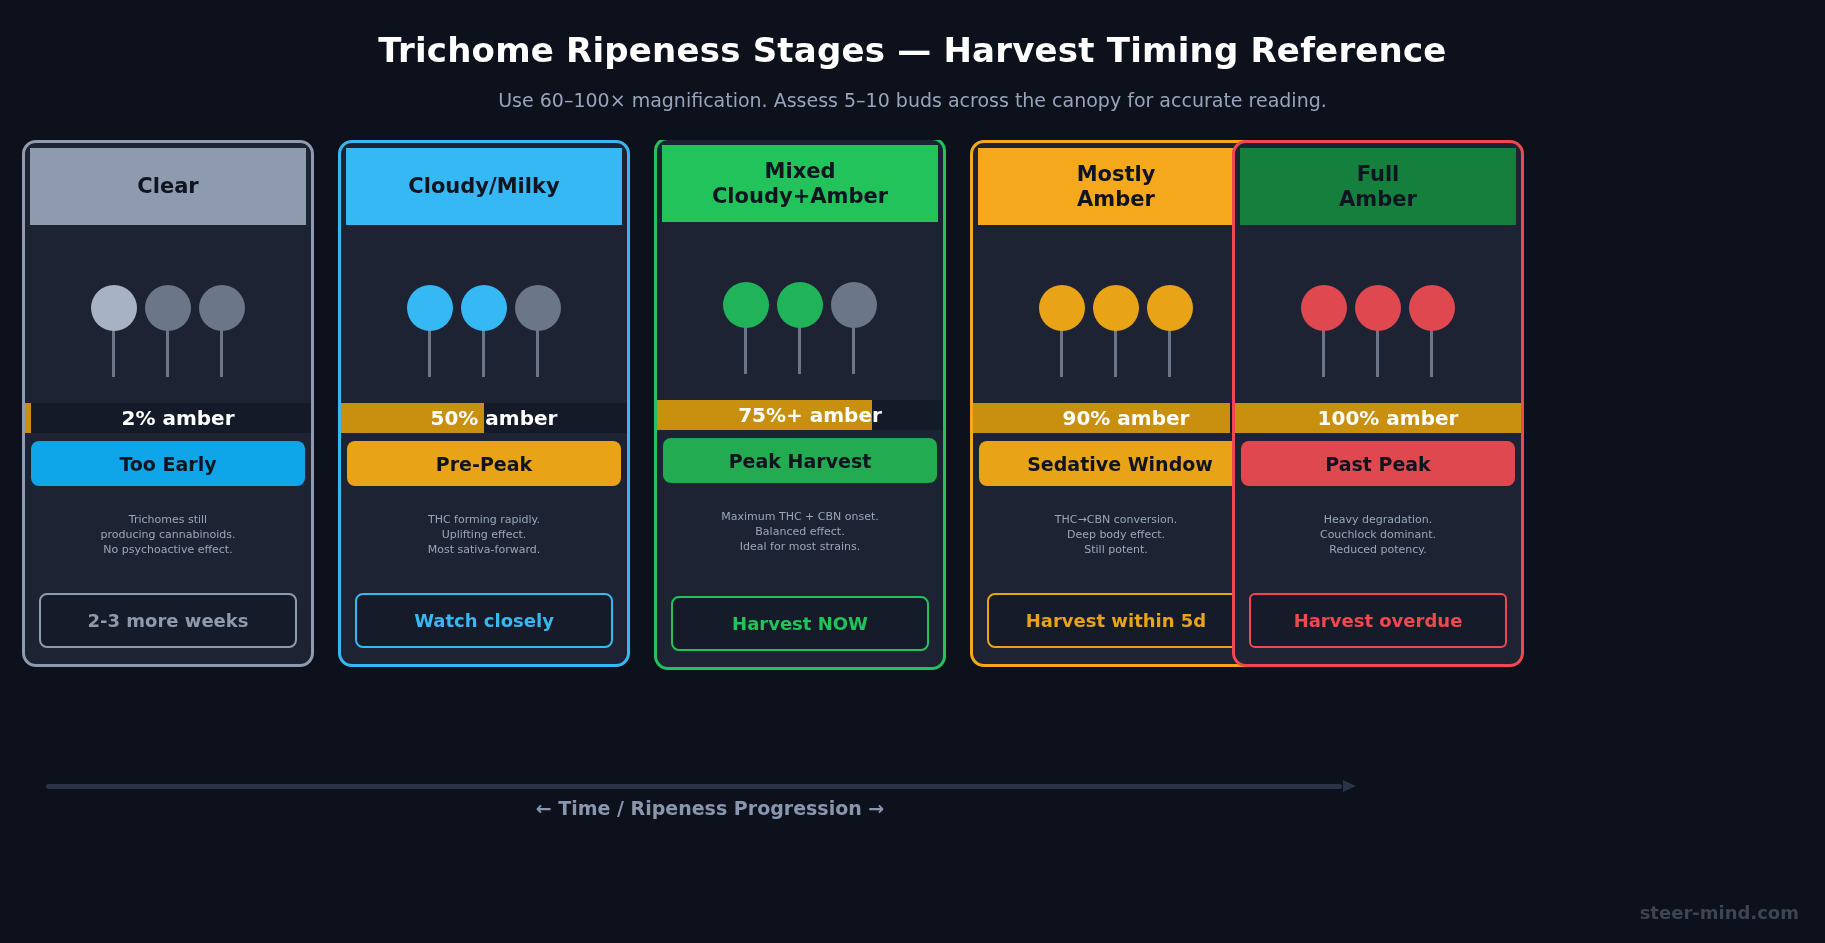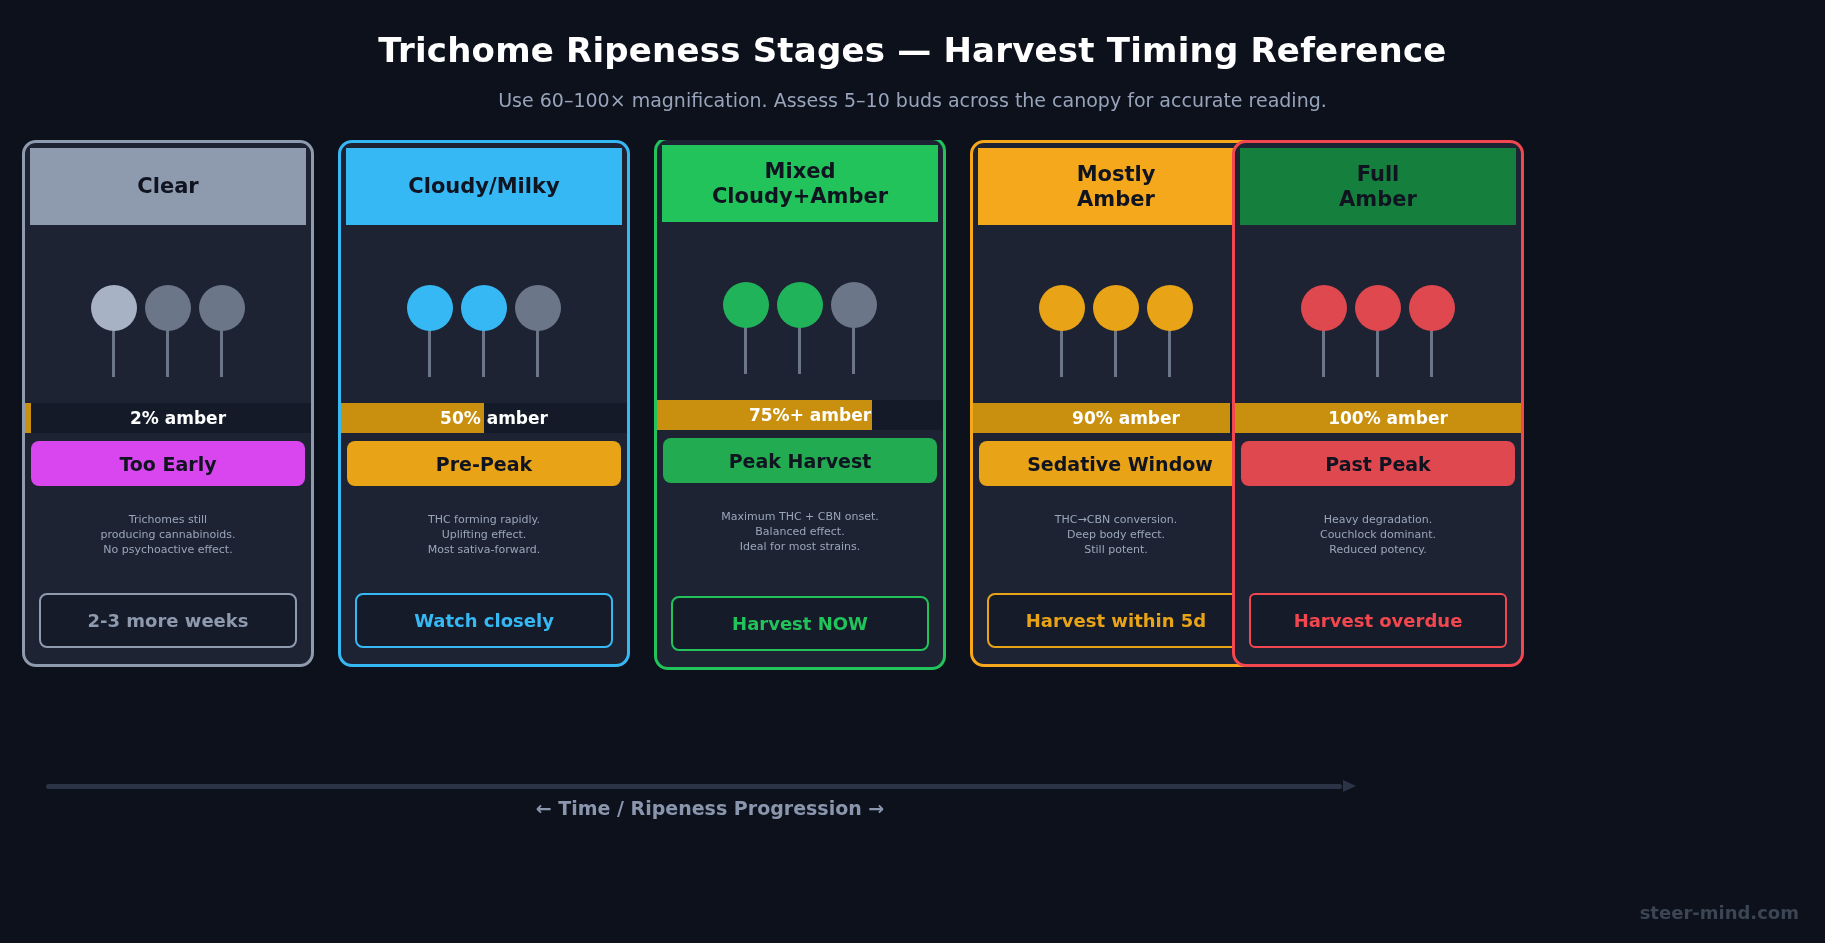--- a/index.html
+++ b/index.html
@@ -144,21 +144,21 @@
   .meter-fill {
     position: absolute;
     left: 0;
     top: 0;
     bottom: 0;
     background: #c8900e;
   }
   .meter-label {
     position: relative;
     z-index: 2;
-    font-size: 17px;
+    font-size: 20px;
     font-weight: bold;
     color: #ffffff;
     margin-left: 20px;
   }
 
   
   .verdict {
     margin: 8px -8px 0 -8px;
     height: 45px;
     border-radius: 8px;
@@ -265,21 +265,21 @@
               </div>
               <div class="trichome">
                 <div class="stalk"></div>
                 <div class="head" style="background: rgb(107, 118, 137);"></div>
               </div>
             </div>
             <div class="meter">
               <div class="meter-fill" style="width: 2%;"></div>
               <div class="meter-label">2% amber</div>
             </div>
-            <div class="verdict" style="background: #d946ef;">Too Early</div>
+            <div class="verdict" style="background: #0ea5e9;">Too Early</div>
             <div class="desc" style="white-space: pre-line;">Trichomes still
 producing cannabinoids.
 No psychoactive effect.</div>
             <div class="cta" style="border-color: rgb(142, 154, 173); color: rgb(142, 154, 173);">2-3 more weeks</div>
           </div>
         </div>
         <div class="card" style="border-color: rgb(54, 184, 245);">
           <div class="card-head" style="background: rgb(54, 184, 245);">Cloudy/Milky</div>
           <div class="card-body">
             <div class="trichomes">

